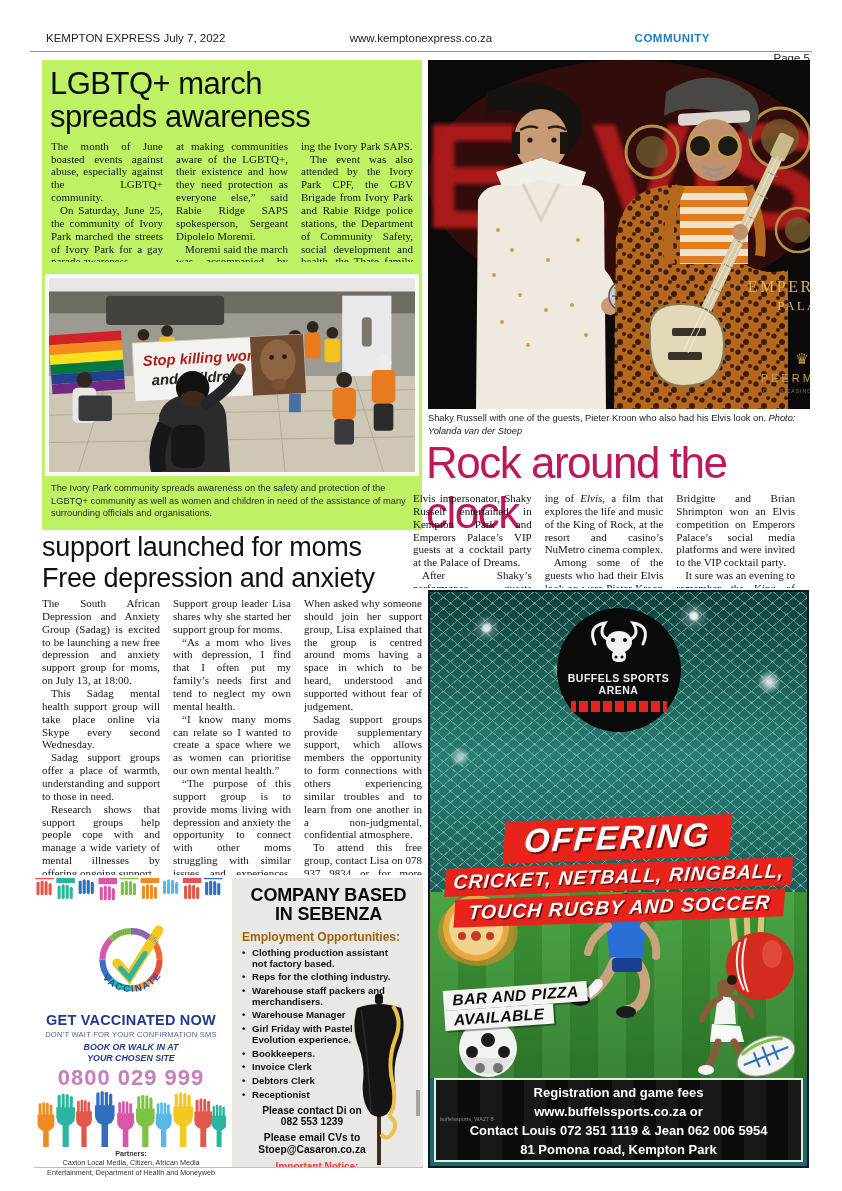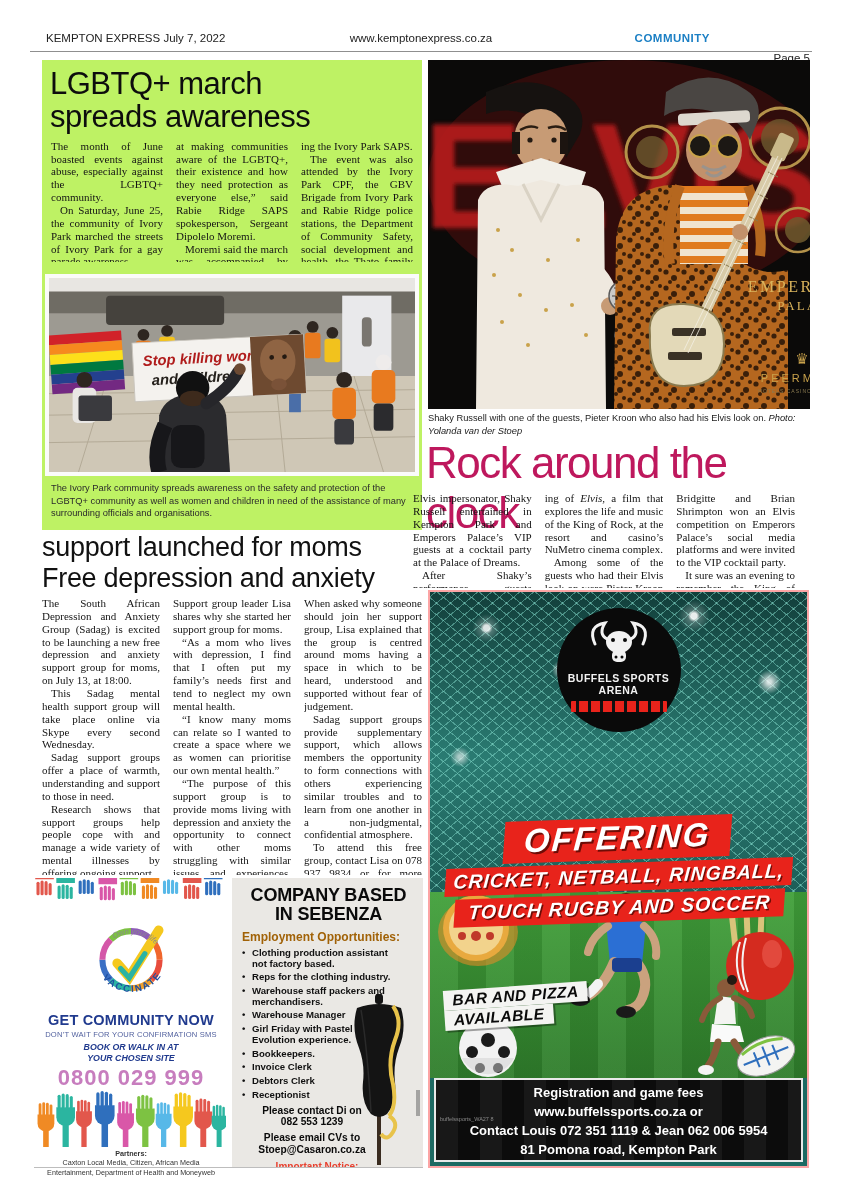--- a/index.html
+++ b/index.html
@@ -56,21 +56,21 @@
   .seb-list li { position:relative; font-size:9.6px; font-weight:bold; line-height:1.12; padding-left:10px; margin-bottom:3px; color:#111; }
   .seb-list li::before { content:"•"; position:absolute; left:0; top:0; }
   .seb-contact { width:140px; text-align:center; font-size:10.2px; font-weight:bold; line-height:1.15; margin-top:4px; color:#0a0a0a; }
   .seb-notice { width:150px; text-align:center; font-size:10px; font-weight:bold; line-height:1.2; margin-top:6px; color:#e8402f; }
   .mannequin { position:absolute; right:2px; top:116px; }
   .seb-code-strip { position:absolute; right:3px; top:212px; width:4px; height:26px; background:#6a6a6a; opacity:0.55; }
 
   .left-ads-rule { position:absolute; left:34px; top:1167px; width:389px; border-top:1px solid #bdbdbd; }
 
   
-  .buffels-ad { position:absolute; left:428px; top:590px; width:381px; height:578px; border:2px solid #fca5a5; background:#1d6a63; overflow:hidden; }
+  .buffels-ad { position:absolute; left:428px; top:590px; width:381px; height:578px; border:2px solid #0f172a; background:#1d6a63; overflow:hidden; }
   .buf-arena { position:absolute; left:0; top:0; width:377px; height:300px;
     background:
       radial-gradient(circle at 15% 12%, rgba(255,255,255,0.85) 0 3px, rgba(255,255,255,0.25) 6px, transparent 14px),
       radial-gradient(circle at 70% 8%, rgba(255,255,255,0.9) 0 3px, rgba(255,255,255,0.25) 6px, transparent 16px),
       radial-gradient(circle at 90% 30%, rgba(255,255,255,0.8) 0 2px, transparent 12px),
       radial-gradient(circle at 35% 26%, rgba(255,255,255,0.7) 0 2px, transparent 10px),
       radial-gradient(circle at 8% 55%, rgba(255,255,255,0.6) 0 2px, transparent 10px),
       repeating-linear-gradient(40deg, rgba(137,226,210,0.45) 0 1px, transparent 1px 9px),
       repeating-linear-gradient(-40deg, rgba(137,226,210,0.45) 0 1px, transparent 1px 9px),
       linear-gradient(#123f3b, #2a7b72 55%, #1d5e58);
@@ -407,21 +407,21 @@
         <circle cx="60" cy="62" r="33" pathLength="8" stroke="#d457a8" stroke-dasharray="1 7" stroke-dashoffset="-4"></circle>
         <circle cx="60" cy="62" r="33" pathLength="8" stroke="#7dc242" stroke-dasharray="1 7" stroke-dashoffset="-5"></circle>
         <circle cx="60" cy="62" r="33" pathLength="8" stroke="#8e5bb8" stroke-dasharray="1 7" stroke-dashoffset="-6"></circle>
         <circle cx="60" cy="62" r="33" pathLength="8" stroke="#f0662c" stroke-dasharray="1 7" stroke-dashoffset="-7"></circle>
       </g>
       <path d="M44,66 L58,82 L92,28" stroke="#f5c81e" stroke-width="11" fill="none" stroke-linecap="round"></path>
       <path d="M48,72 L58,83 L76,55" stroke="#2bb3a3" stroke-width="6" fill="none" stroke-linecap="round"></path>
       <text font-size="9" fill="#8a8a8a" font-style="italic"><textPath href="#arcT" startOffset="28%">Own your life</textPath></text>
       <text font-size="11" font-weight="bold" fill="#1e4fa0" letter-spacing="2"><textPath href="#arcB" startOffset="14%">VACCINATE</textPath></text>
     </svg>
-    <div class="vax-headline">GET COMMUNITY NOW</div>
+    <div class="vax-headline">GET VACCINATED NOW</div>
     <div class="vax-subline">DON’T WAIT FOR YOUR CONFIRMATION SMS</div>
     <div class="vax-book">
       <span style="display:block">BOOK OR WALK IN AT</span>
       <span style="display:block">YOUR CHOSEN SITE</span>
     </div>
     <div class="vax-phone">0800 029 999</div>
     <svg width="190" height="56" viewBox="0 0 304 90">
       <defs>
         <g id="handup">
           <rect x="4" y="2" width="5" height="22" rx="2.5"></rect>

